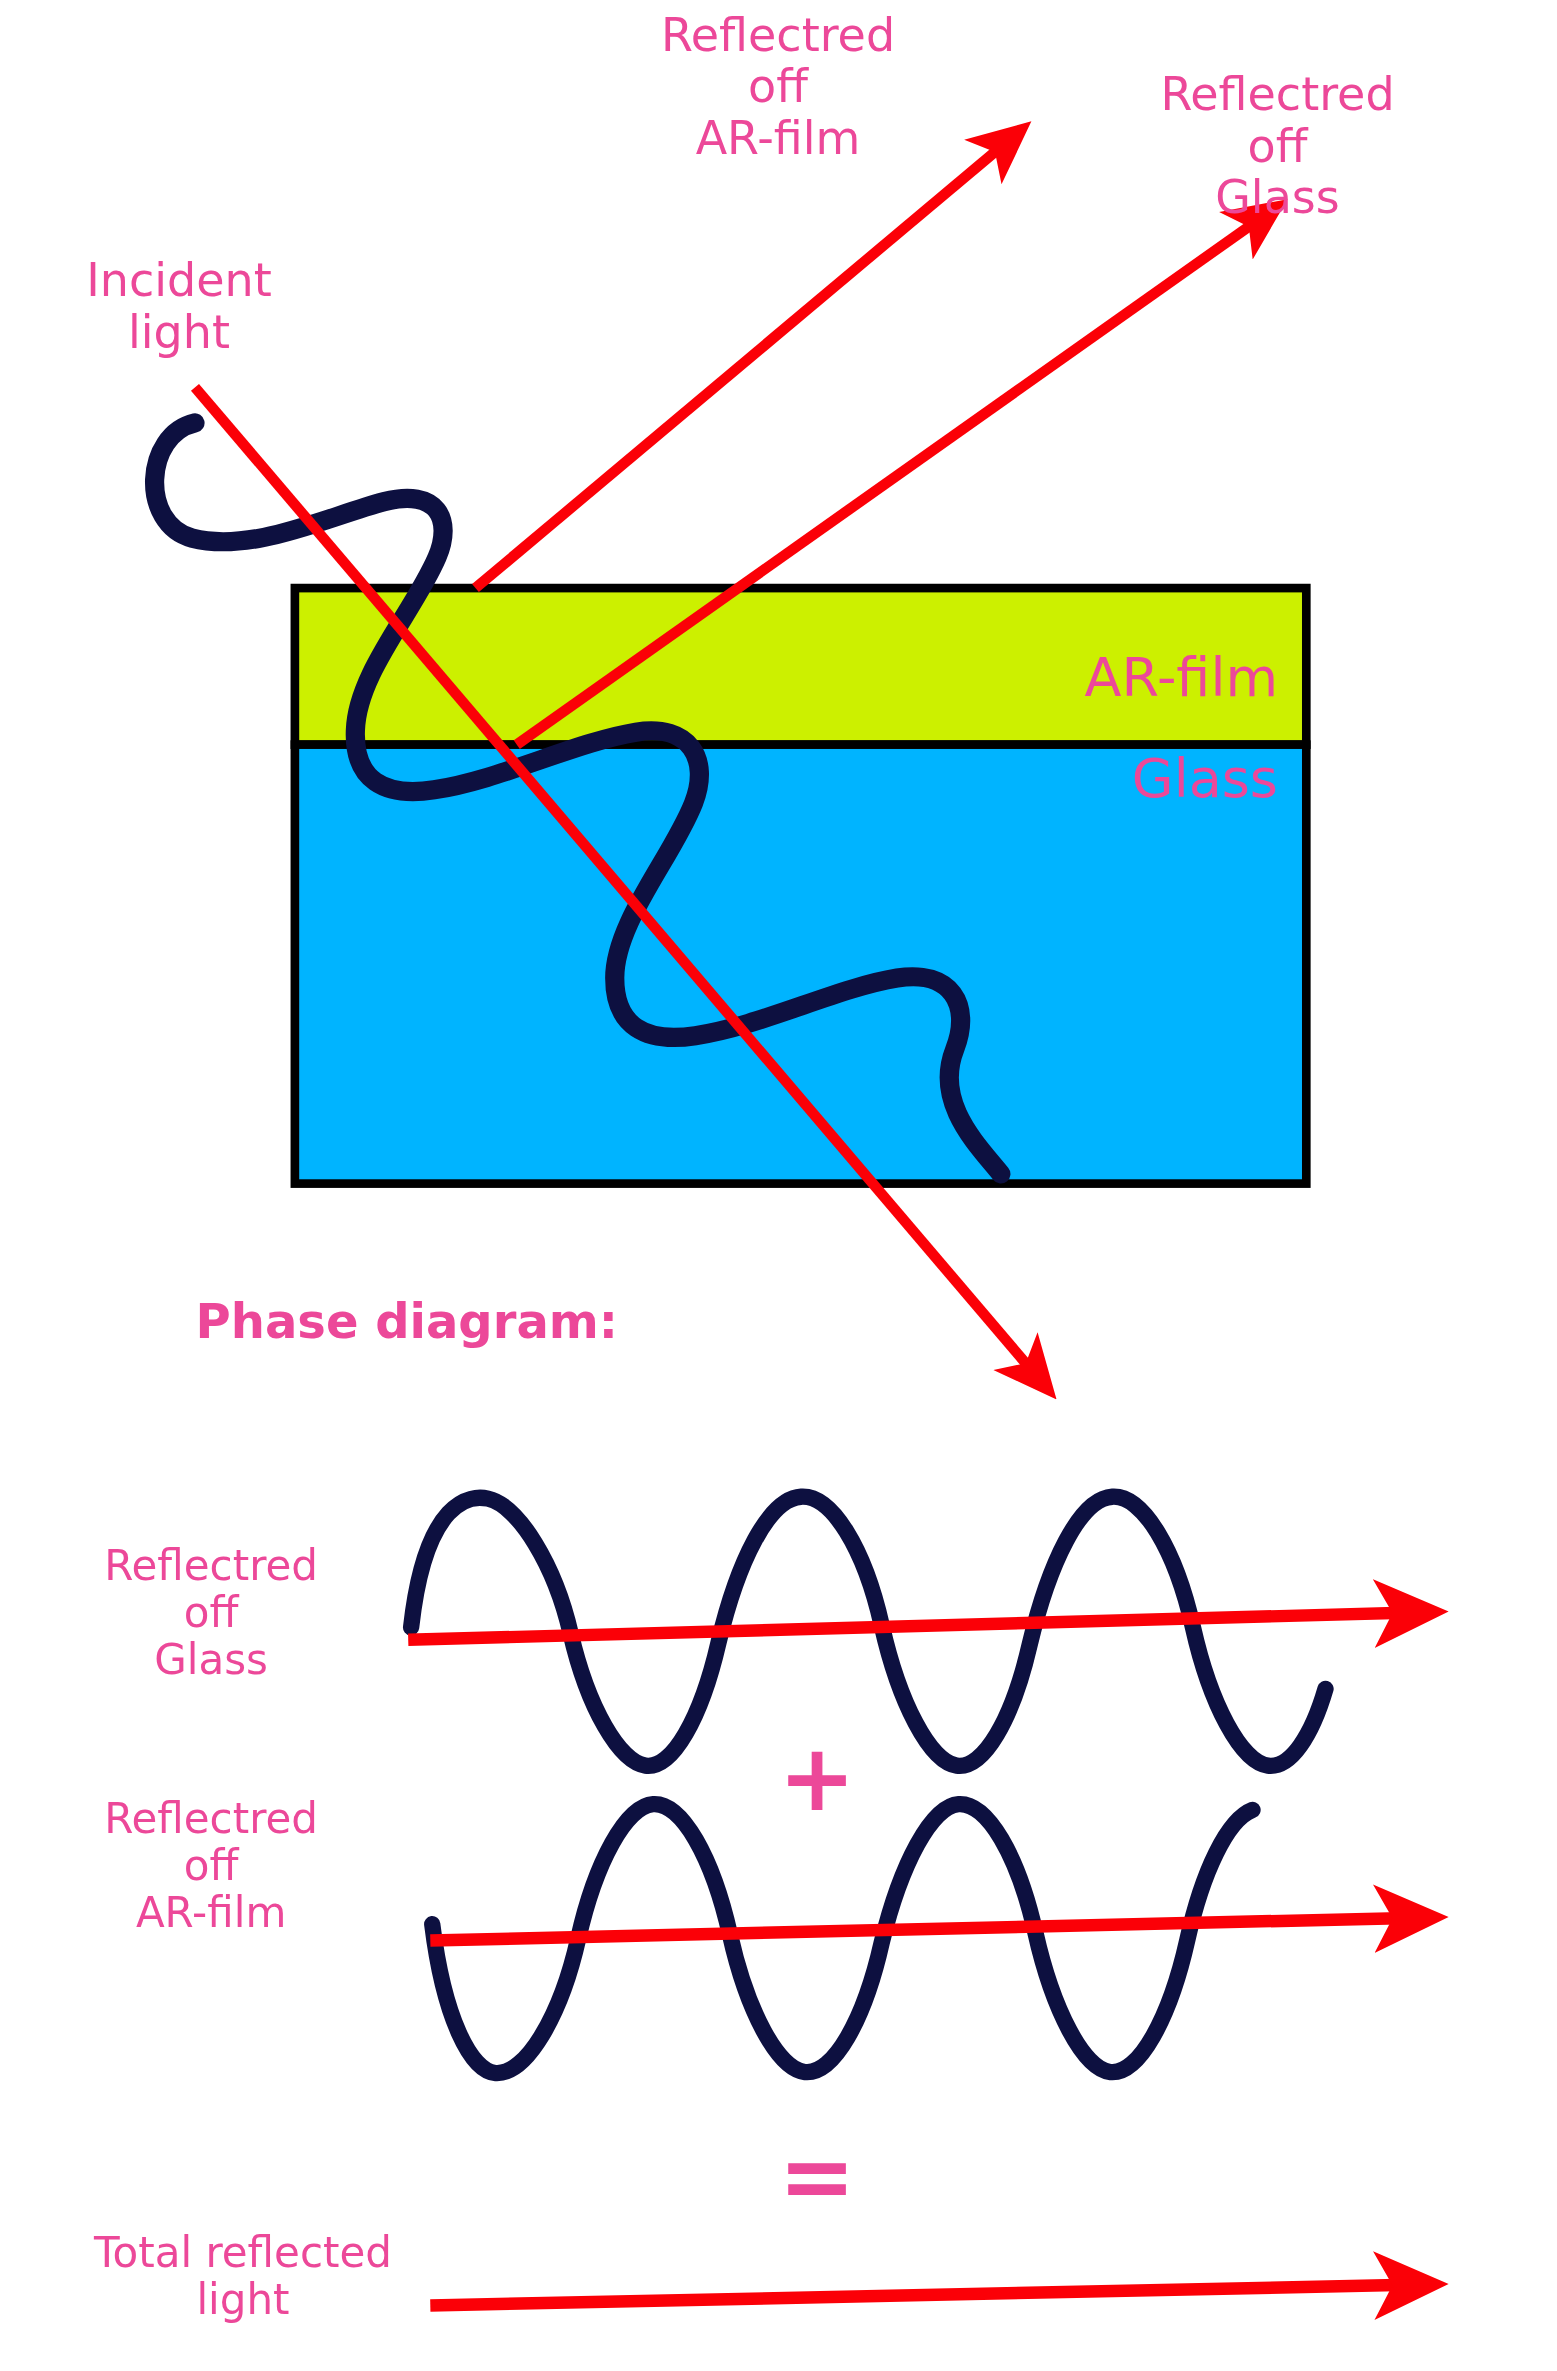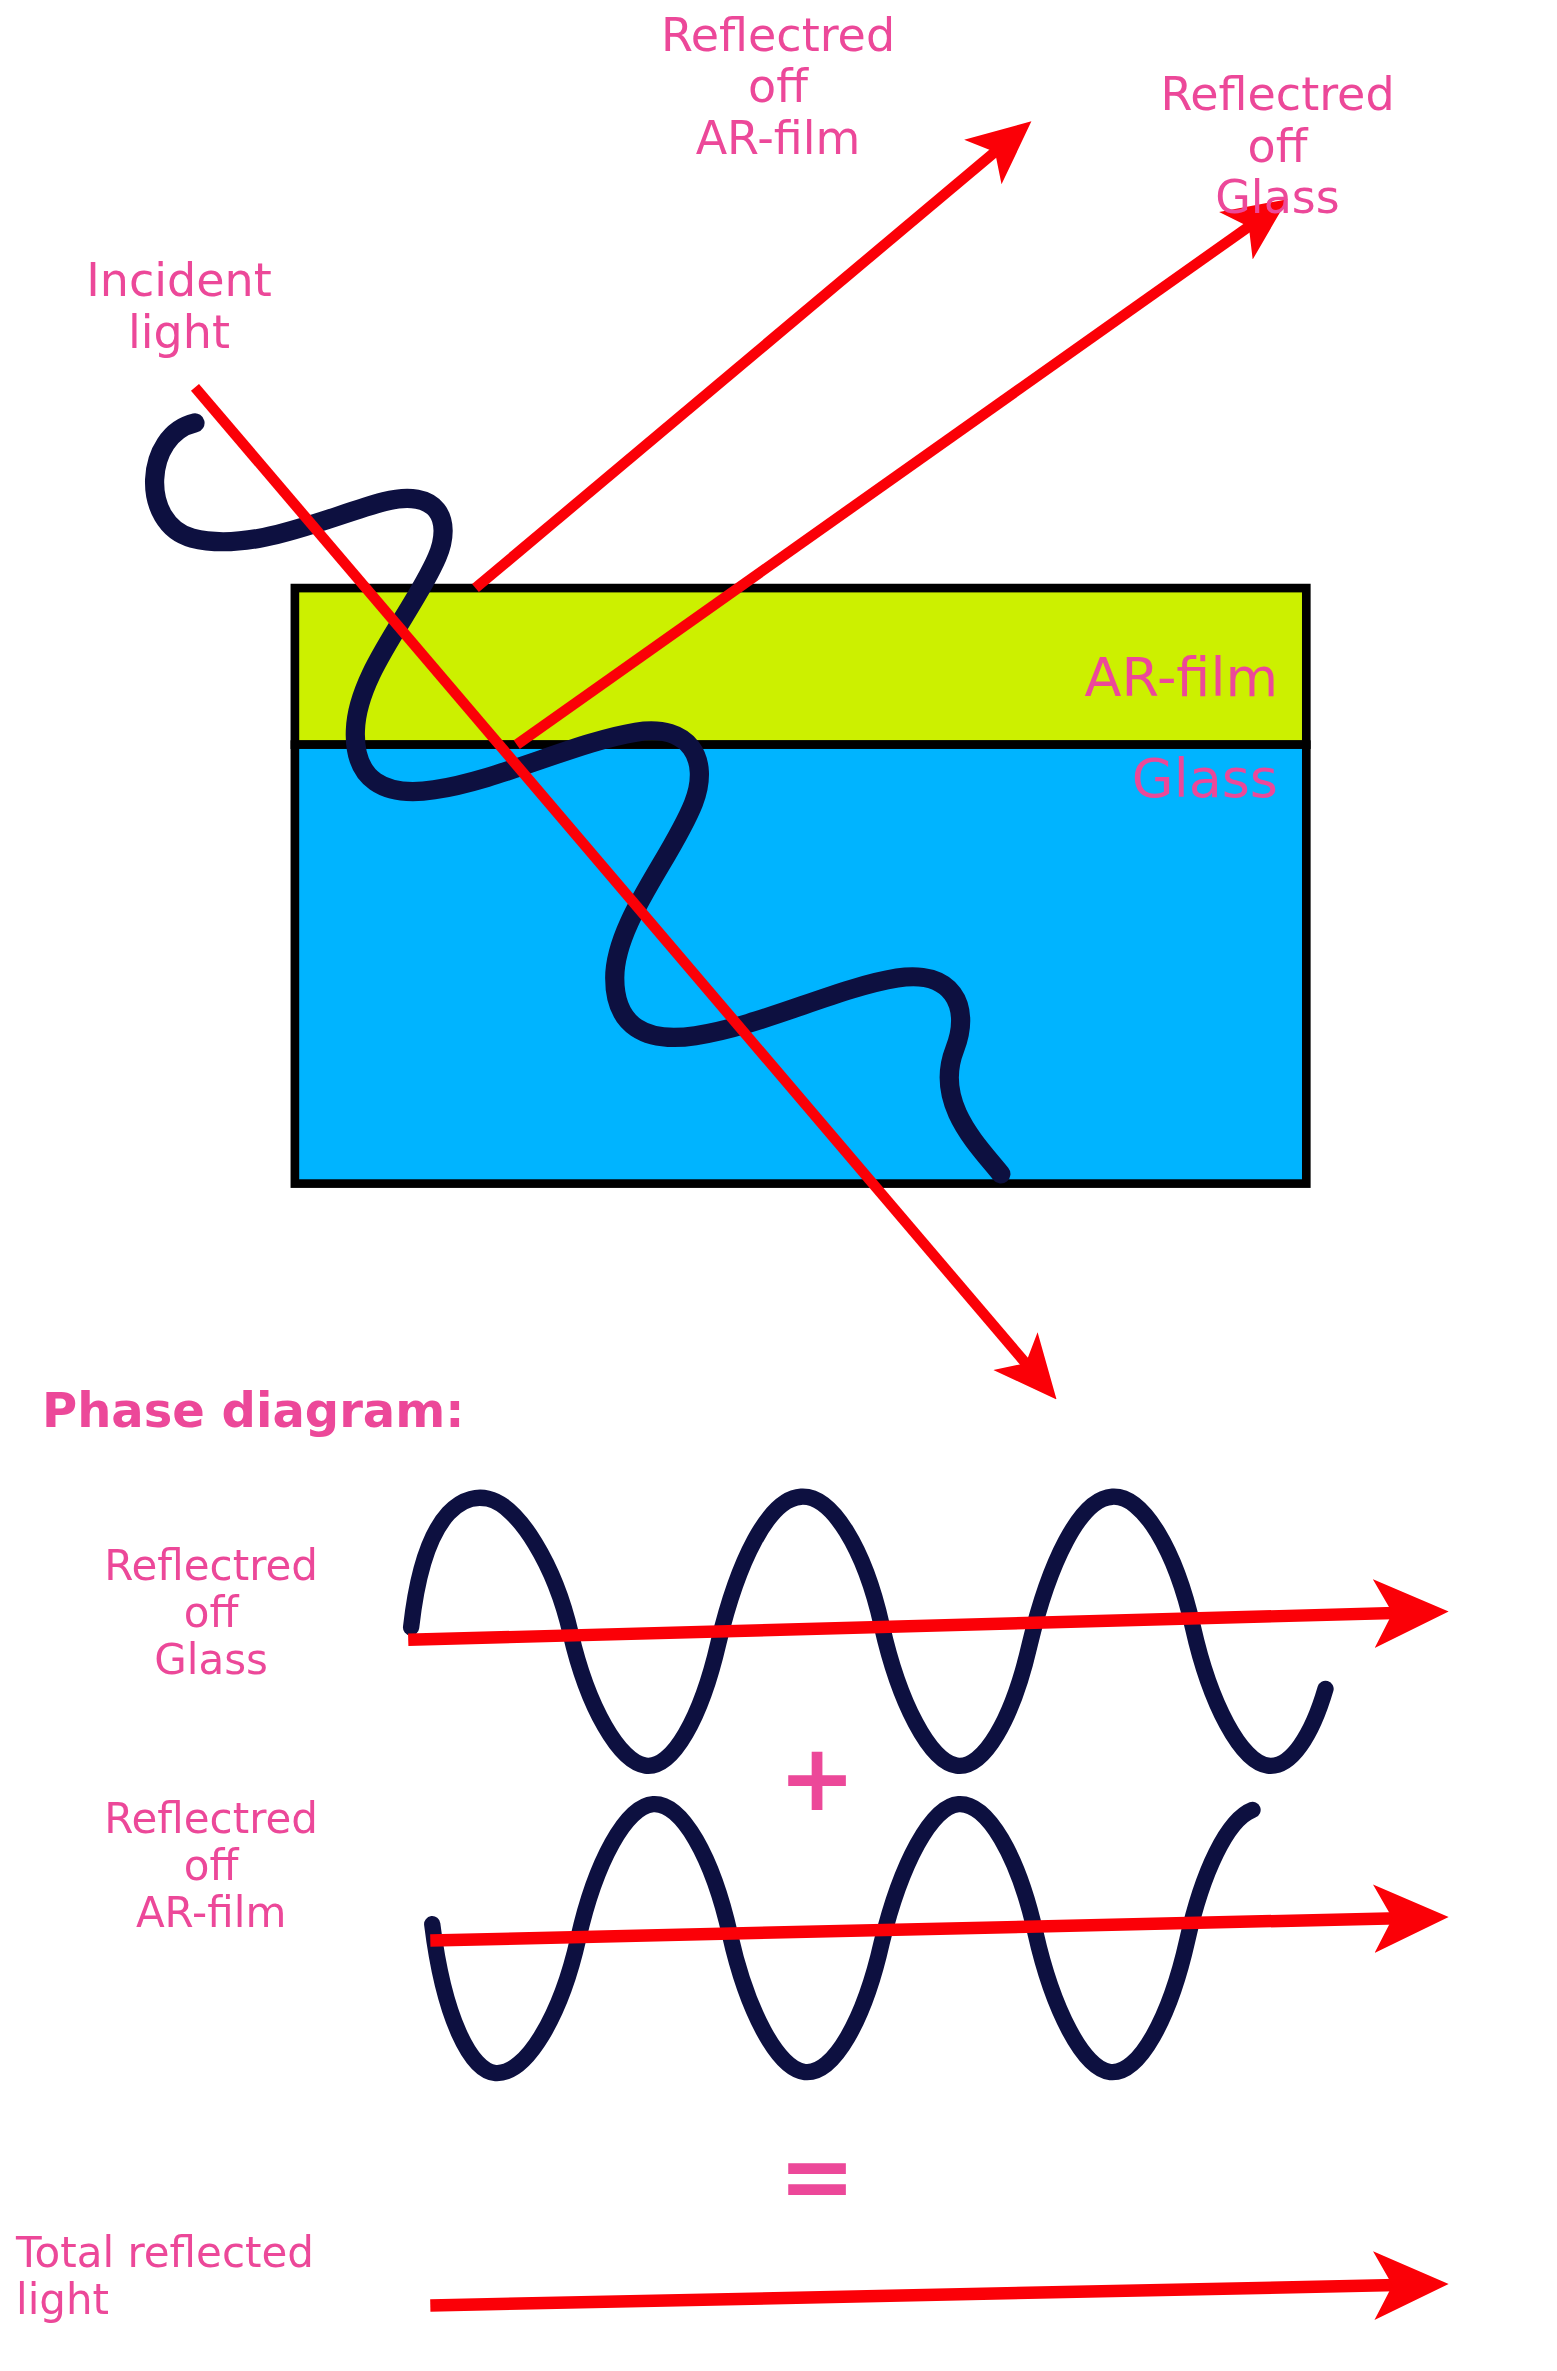--- a/index.html
+++ b/index.html
@@ -46,34 +46,34 @@
   }
   #label-ar-film {
     left: 730px; top: 648px; width: 548px;
     font-size: 54px; text-align: right;
   }
   #label-glass {
     left: 730px; top: 749px; width: 548px;
     font-size: 54px; text-align: right;
   }
   #label-phase-diagram {
-    left: 42px; top: 1384px; width: 576px;
-    font-size: 48px; font-weight: bold; text-align: left;
+    left: 42px; top: 1295px; width: 576px;
+    font-size: 48px; font-weight: bold; text-align: right;
   }
   #label-wave1 {
     left: 9.6px; top: 1542px; width: 403px;
     font-size: 42px; text-align: center;
   }
   #label-wave2 {
     left: 9.6px; top: 1795px; width: 403px;
     font-size: 42px; text-align: center;
   }
   #label-total {
-    left: 16px; top: 2229px; width: 442px;
-    font-size: 42px; text-align: left;
+    left: 22px; top: 2229px; width: 442px;
+    font-size: 42px; text-align: center;
   }
   #op-plus {
     left: 740px; top: 1727px; width: 154px;
     font-size: 92px; font-weight: bold; text-align: center;
   }
   #op-equals {
     left: 740px; top: 2125px; width: 154px;
     font-size: 92px; font-weight: bold; text-align: center;
   }
 </style>

